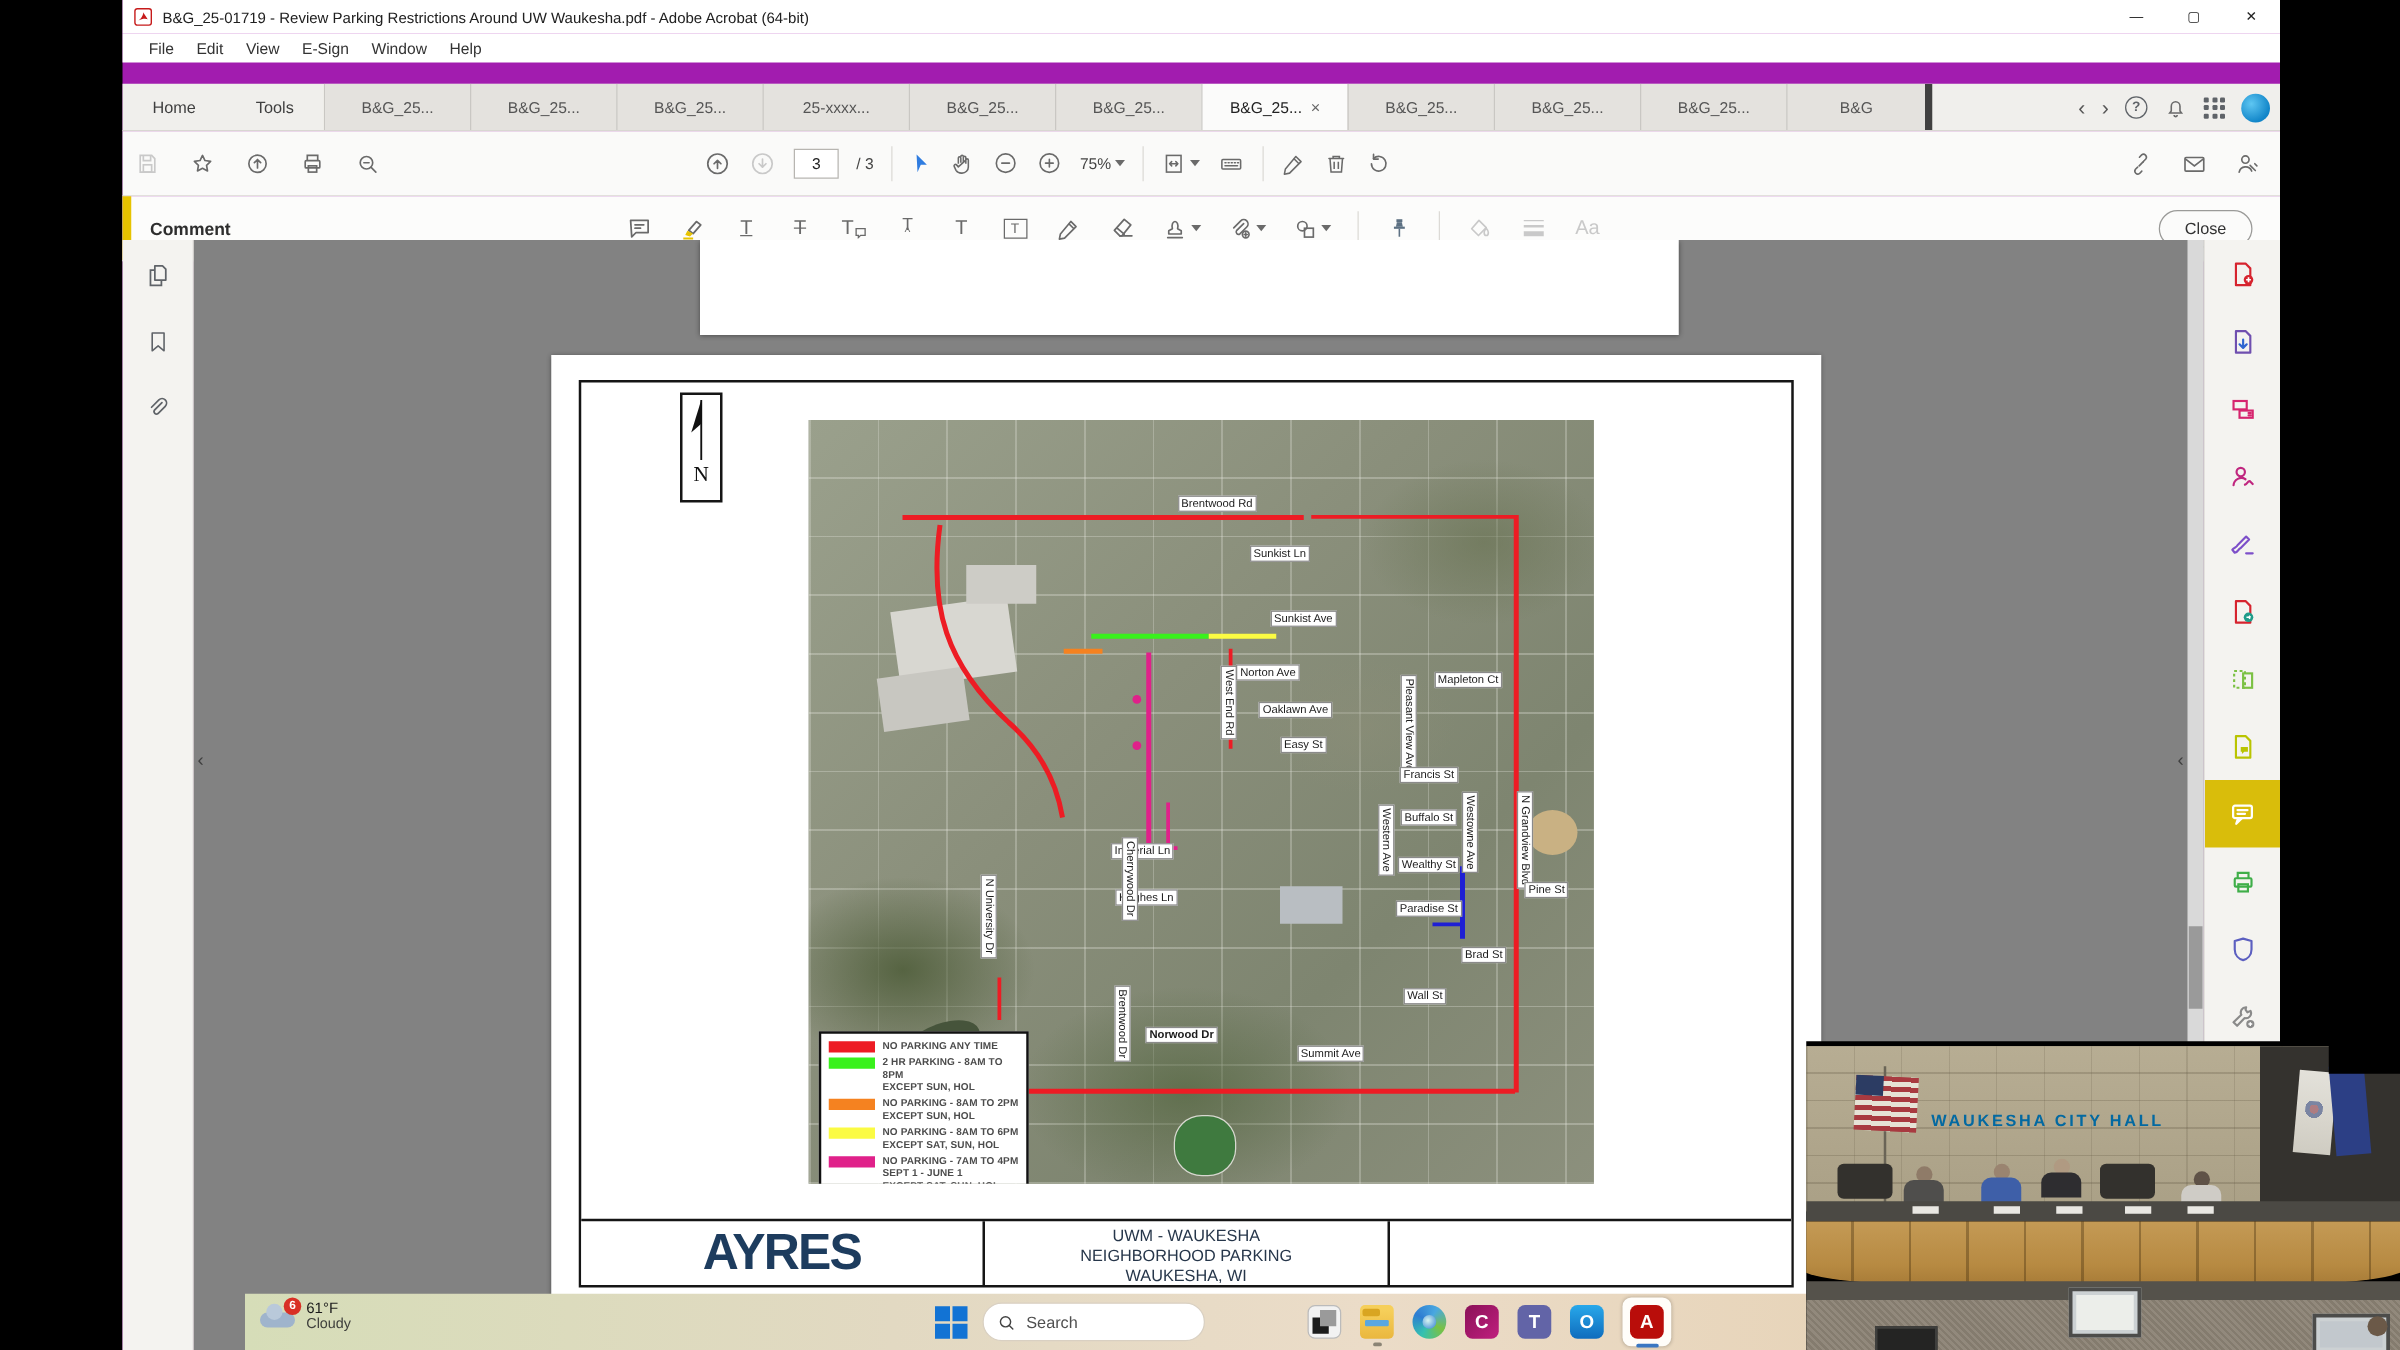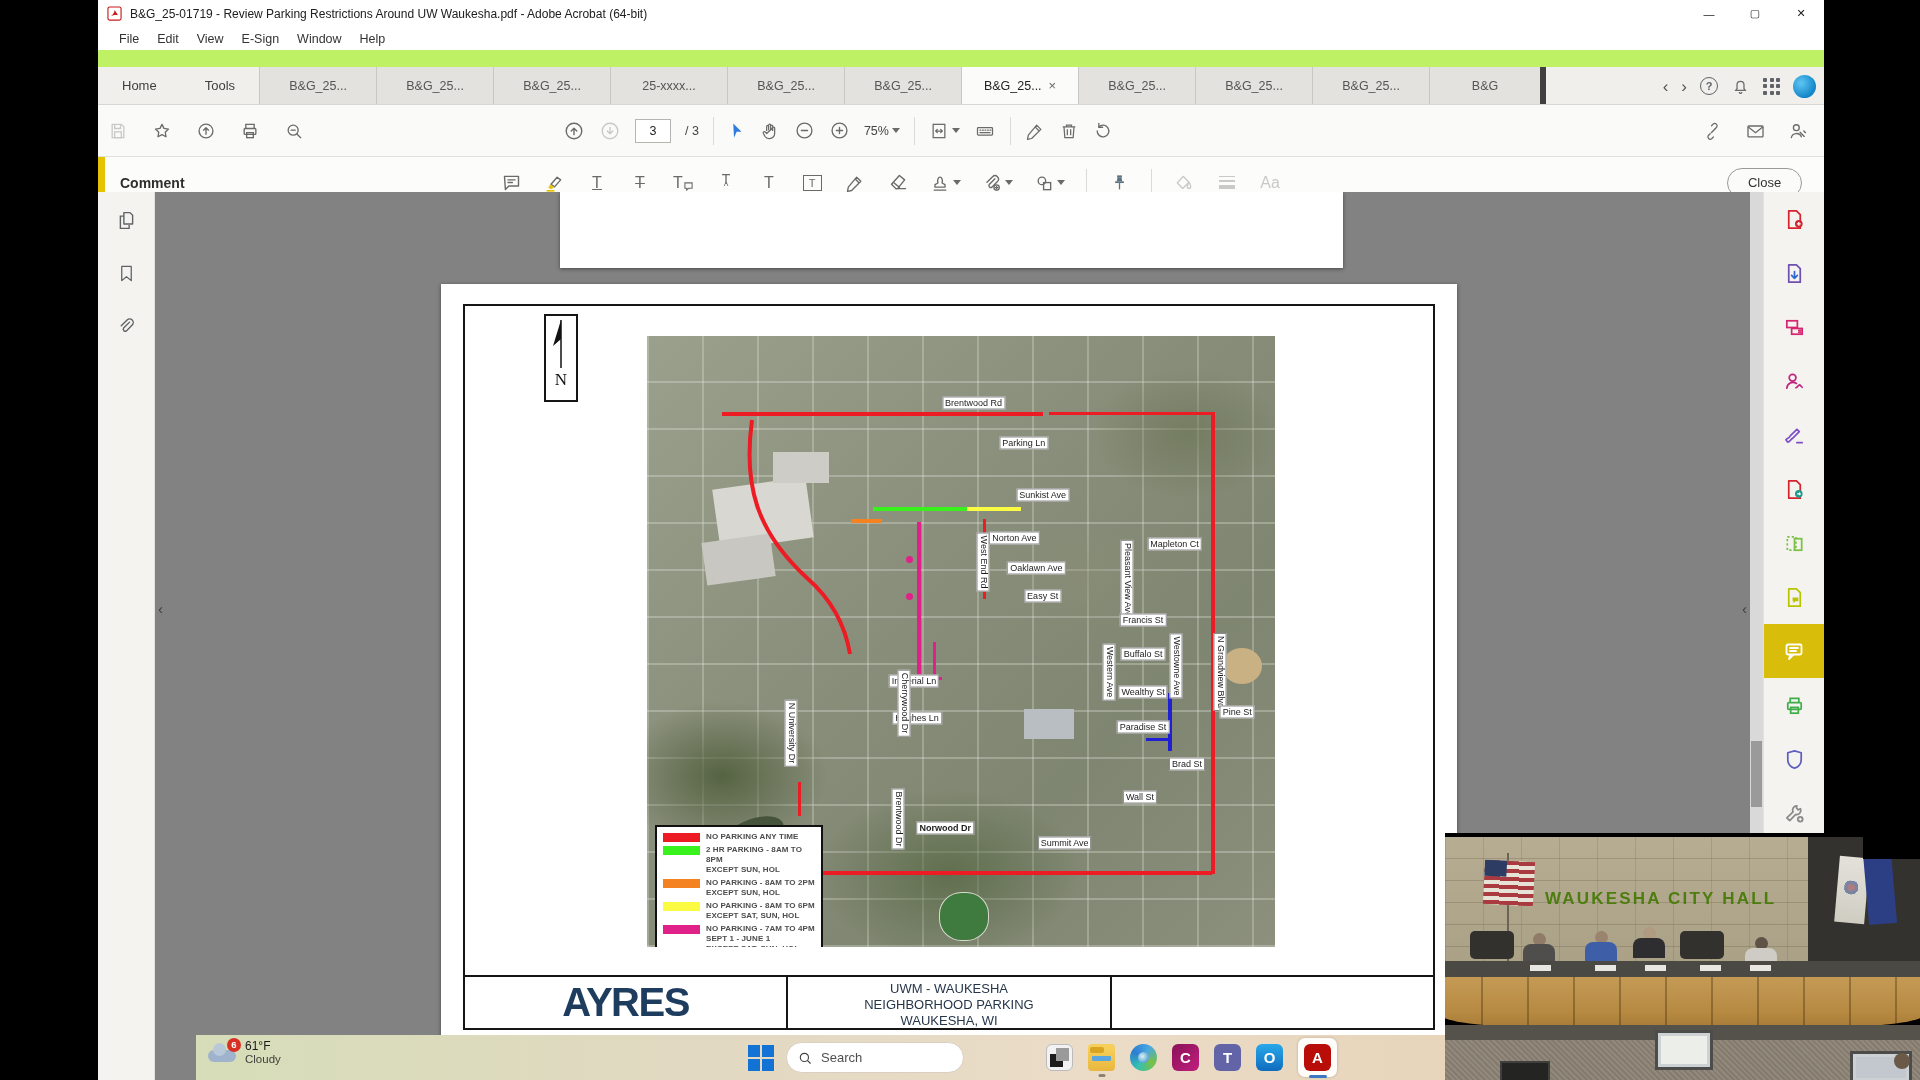--- a/index.html
+++ b/index.html
@@ -1,20 +1,20 @@
 <!DOCTYPE html>
 <html><head>
 <meta charset="utf-8">
 <style>
   html,body{margin:0;padding:0;width:1920px;height:1080px;background:#000;overflow:hidden;
     font-family:"Liberation Sans", sans-serif;-webkit-font-smoothing:antialiased;}
   *{box-sizing:border-box;}
   svg{display:block;}
   
-  #app{position:absolute;left:98px;top:0;width:1726px;height:1080px;background:#bef264;}
+  #app{position:absolute;left:98px;top:0;width:1726px;height:1080px;background:#a21caf;}
   
   .titlebar{height:27px;display:flex;align-items:center;background:#fff;position:relative;}
   .title-icon{width:15px;height:15px;margin-left:9px;}
   .title-text{font-size:12px;color:#202020;margin-left:8px;white-space:nowrap;}
   .win-controls{position:absolute;right:0;top:0;height:27px;display:flex;}
   .win-btn{width:46px;height:27px;display:flex;align-items:center;justify-content:center;
     font-size:11px;color:#222;}
   
   .menubar{height:23px;display:flex;align-items:center;padding-left:12px;background:#fff;}
   .menu-item{padding:0 9px;font-size:12.5px;color:#333;}
@@ -155,22 +155,22 @@
   
   .video{position:absolute;left:1445px;top:833px;width:475px;height:247px;background:#000;
     overflow:hidden;z-index:70;}
   .v-scene{position:absolute;left:0;top:4px;right:0;bottom:0;}
   .v-wall{position:absolute;left:0;top:0;width:100%;height:132px;background-color:#b2a88e;
     background-image:
       repeating-linear-gradient(0deg, rgba(90,80,60,.25) 0 1px, rgba(0,0,0,0) 1px 22px),
       repeating-linear-gradient(90deg, rgba(90,80,60,.18) 0 1px, rgba(0,0,0,0) 1px 38px),
       linear-gradient(180deg,#b7ad93,#aaa086);}
   .v-darkpanel{position:absolute;left:363px;top:0;width:112px;height:132px;background:#34322e;}
-  .v-sign{position:absolute;left:100px;top:52px;font-size:17px;font-weight:700;letter-spacing:2.2px;
-    color:#4d7c0f;}
+  .v-sign{position:absolute;left:100px;top:52px;font-size:13px;font-weight:700;letter-spacing:2.2px;
+    color:#0369a1;}
   .v-pole{position:absolute;left:62px;top:16px;width:2px;height:112px;background:#6a6456;}
   .v-flag-us{position:absolute;left:39px;top:24px;width:50px;height:44px;transform:rotate(3deg);
     background:repeating-linear-gradient(180deg,#a83a40 0 4px,#e6e2d6 4px 8px);}
   .v-canton{position:absolute;left:0;top:0;width:22px;height:16px;background:#2c3c63;}
   .v-flag-w{position:absolute;left:392px;top:20px;width:30px;height:66px;transform:rotate(5deg);
     background:linear-gradient(180deg,#e3e1da 0%,#d8d5cc 60%,#cfccc2 100%);}
   .v-flag-w::after{content:"";position:absolute;left:7px;top:24px;width:14px;height:16px;
     background:radial-gradient(circle at 50% 40%, #9a5560 0 30%, #51618f 31% 60%, transparent 61%);opacity:.7;}
   .v-flag-b{position:absolute;left:421px;top:15px;width:28px;height:72px;transform:rotate(-5deg);
     background:#2c3f85;}
@@ -530,21 +530,21 @@
                 <div class="route" style="background: rgb(224, 33, 138); left: 43%; top: 30.5%; height: 25%; width: 4px;"></div>
                 <div class="route" style="background: rgb(224, 33, 138); left: 41.3%; top: 36%; width: 7px; height: 7px; border-radius: 50%;"></div>
                 <div class="route" style="background: rgb(224, 33, 138); left: 41.3%; top: 42%; width: 7px; height: 7px; border-radius: 50%;"></div>
                 <div class="route" style="background: rgb(224, 33, 138); left: 45.5%; top: 50%; height: 6%; width: 3px;"></div>
                 <div class="route" style="background: rgb(224, 33, 138); left: 43%; top: 55.8%; width: 4%; height: 3px;"></div>
                 <div class="route" style="background: rgb(31, 31, 212); left: 83%; top: 58.5%; height: 9.5%; width: 4px;"></div>
                 <div class="route" style="background: rgb(31, 31, 212); left: 79.5%; top: 65.8%; width: 3.6%; height: 3px;"></div>
               </div>
             <div id="mapLabels">
                 <span class="map-label" style="left: 52%; top: 11%; transform: translate(-50%, -50%);">Brentwood Rd</span>
-                <span class="map-label" style="left: 60%; top: 17.5%; transform: translate(-50%, -50%);">Parking Ln</span>
+                <span class="map-label" style="left: 60%; top: 17.5%; transform: translate(-50%, -50%);">Sunkist Ln</span>
                 <span class="map-label" style="left: 63%; top: 26%; transform: translate(-50%, -50%);">Sunkist Ave</span>
                 <span class="map-label" style="left: 53.5%; top: 37%; transform: translate(-50%, -50%) rotate(90deg);">West End Rd</span>
                 <span class="map-label" style="left: 58.5%; top: 33%; transform: translate(-50%, -50%);">Norton Ave</span>
                 <span class="map-label" style="left: 62%; top: 38%; transform: translate(-50%, -50%);">Oaklawn Ave</span>
                 <span class="map-label" style="left: 63%; top: 42.5%; transform: translate(-50%, -50%);">Easy St</span>
                 <span class="map-label" style="left: 84%; top: 34%; transform: translate(-50%, -50%);">Mapleton Ct</span>
                 <span class="map-label" style="left: 76.5%; top: 40%; transform: translate(-50%, -50%) rotate(90deg);">Pleasant View Ave</span>
                 <span class="map-label" style="left: 79%; top: 46.5%; transform: translate(-50%, -50%);">Francis St</span>
                 <span class="map-label" style="left: 73.5%; top: 55%; transform: translate(-50%, -50%) rotate(90deg);">Western Ave</span>
                 <span class="map-label" style="left: 79%; top: 52%; transform: translate(-50%, -50%);">Buffalo St</span>

